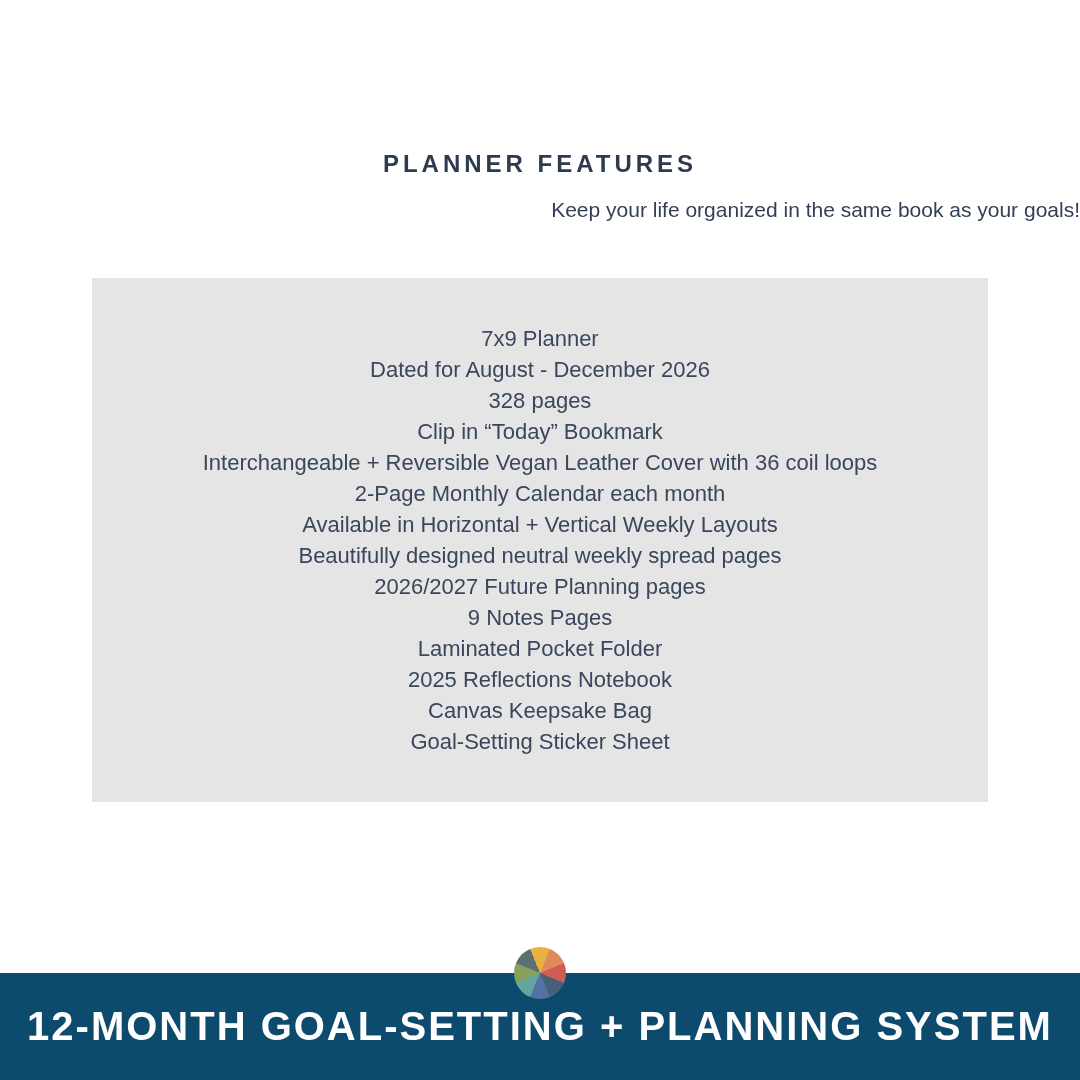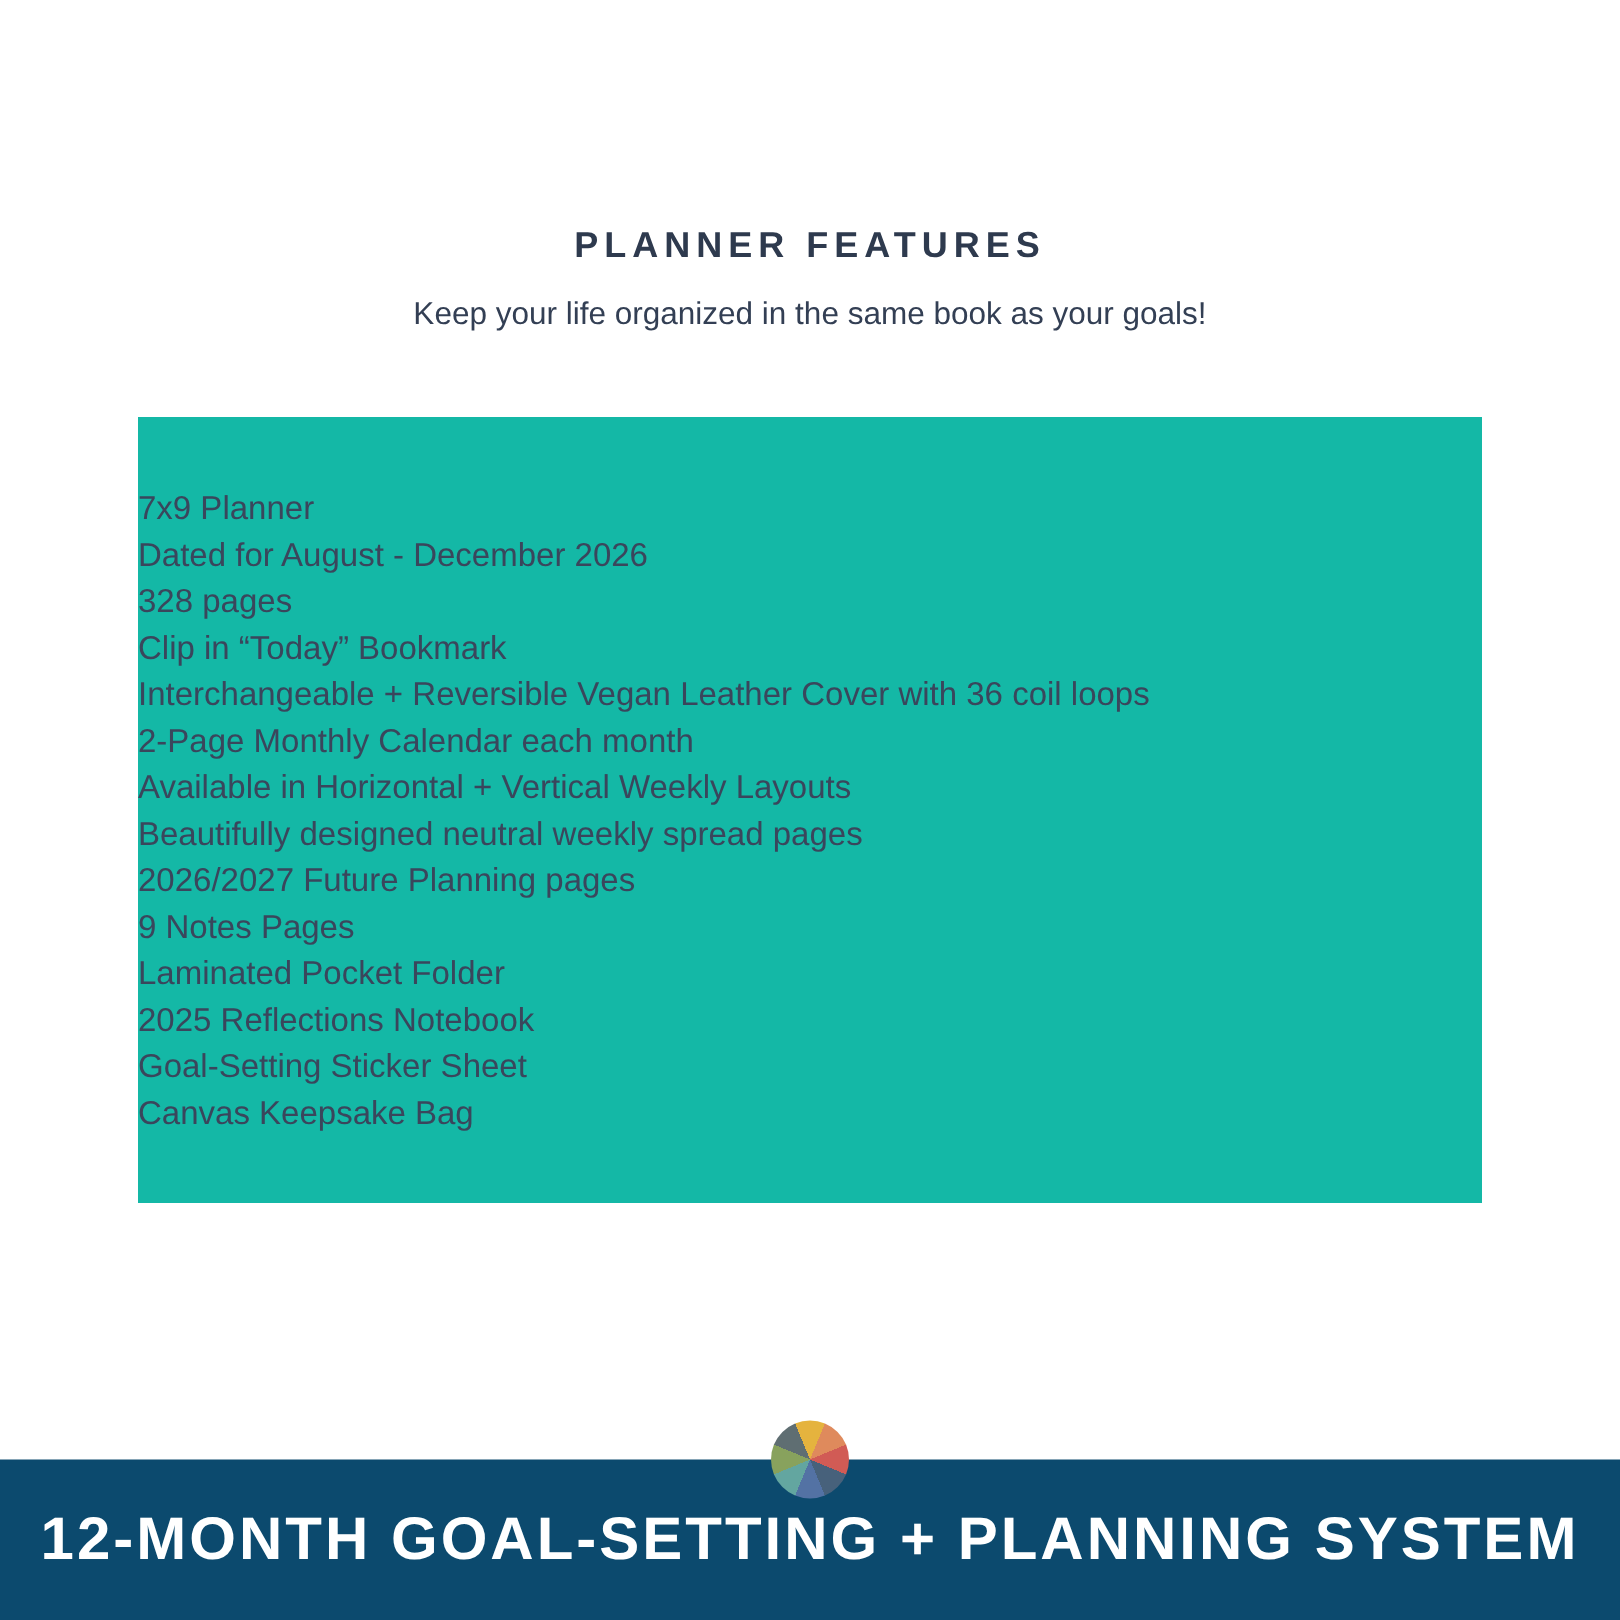--- a/index.html
+++ b/index.html
@@ -22,36 +22,36 @@
     font-weight: 700;
     letter-spacing: 4px;
     color: #2E3A4E;
   }
   .subtitle {
     position: absolute;
     top: 198px;
     left: 0;
     width: 1080px;
     margin: 0;
-    text-align: center;
+    text-align: right;
     font-size: 21px;
     font-weight: 400;
     color: #333F54;
   }
   .panel {
     position: absolute;
     left: 92px;
     top: 278px;
     width: 896px;
     height: 524px;
-    background: #14b8a6;
+    background: #e5e5e5;
     display: flex;
     flex-direction: column;
     justify-content: center;
-    align-items: flex-start;
+    align-items: center;
   }
   .feature-line {
     font-size: 22px;
     line-height: 31px;
     color: #3A465C;
     text-align: center;
     white-space: nowrap;
   }
   .logo {
     position: absolute;
@@ -94,21 +94,21 @@
   <div class="feature-line">328 pages</div>
   <div class="feature-line">Clip in “Today” Bookmark</div>
   <div class="feature-line">Interchangeable + Reversible Vegan Leather Cover with 36 coil loops</div>
   <div class="feature-line">2-Page Monthly Calendar each month</div>
   <div class="feature-line">Available in Horizontal + Vertical Weekly Layouts</div>
   <div class="feature-line">Beautifully designed neutral weekly spread pages</div>
   <div class="feature-line">2026/2027 Future Planning pages</div>
   <div class="feature-line">9 Notes Pages</div>
   <div class="feature-line">Laminated Pocket Folder</div>
   <div class="feature-line">2025 Reflections Notebook</div>
+  <div class="feature-line">Canvas Keepsake Bag</div>
   <div class="feature-line">Goal-Setting Sticker Sheet</div>
-  <div class="feature-line">Canvas Keepsake Bag</div>
 </div>
 
 <div class="logo" style="background: conic-gradient(rgb(229, 179, 62) -22.5deg, rgb(229, 179, 62) 22.5deg, rgb(223, 138, 92) 22.5deg, rgb(223, 138, 92) 67.5deg, rgb(209, 91, 85) 67.5deg, rgb(209, 91, 85) 112.5deg, rgb(71, 97, 123) 112.5deg, rgb(71, 97, 123) 157.5deg, rgb(83, 114, 164) 157.5deg, rgb(83, 114, 164) 202.5deg, rgb(99, 166, 160) 202.5deg, rgb(99, 166, 160) 247.5deg, rgb(136, 162, 93) 247.5deg, rgb(136, 162, 93) 292.5deg, rgb(95, 110, 114) 292.5deg, rgb(95, 110, 114) 337.5deg, rgb(229, 179, 62) 337.5deg, rgb(229, 179, 62) 360deg);"></div>
 
 <div class="footer">
   <span>12-MONTH GOAL-SETTING + PLANNING SYSTEM</span>
 </div>
 
 </body></html>

